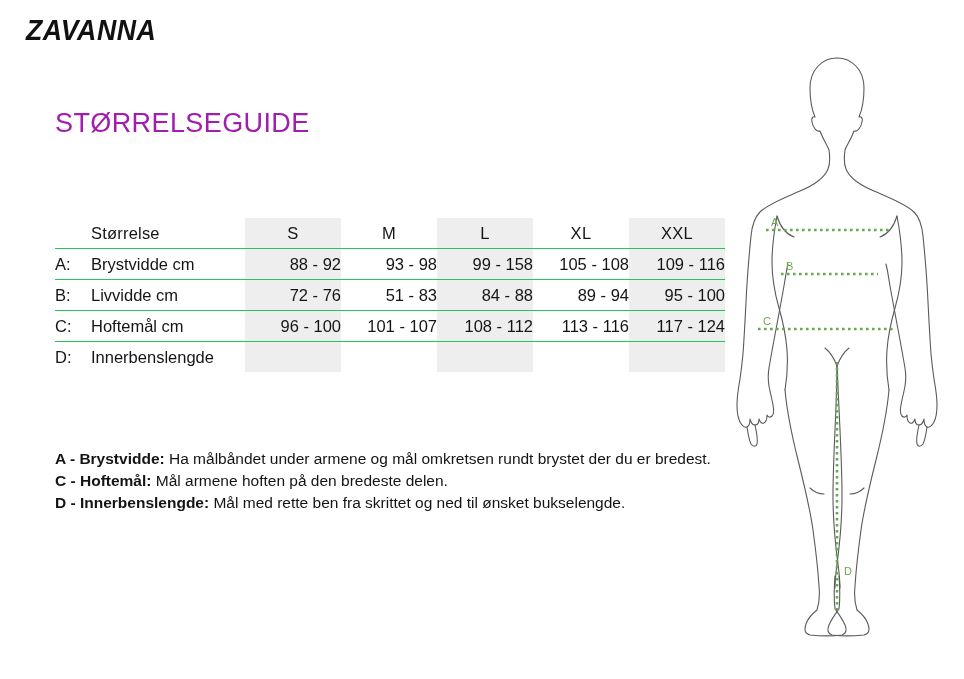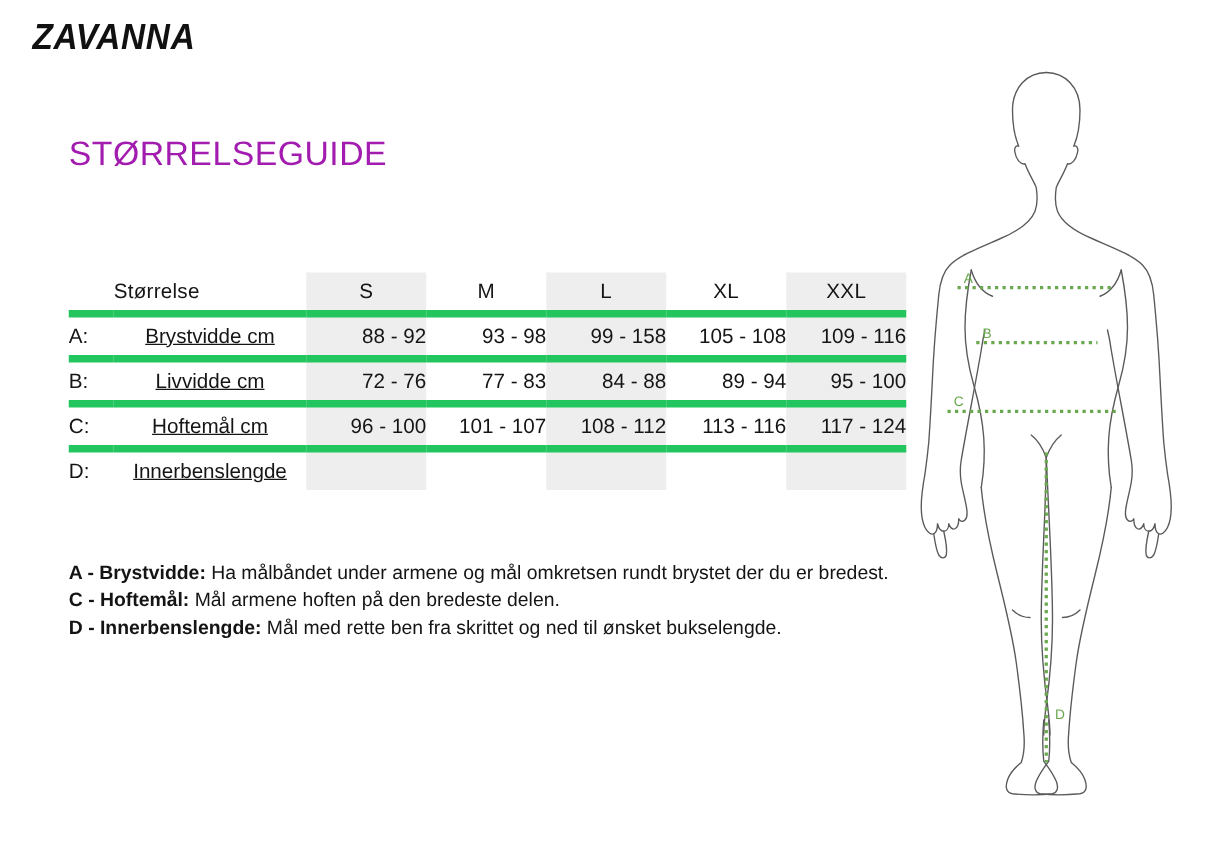--- a/index.html
+++ b/index.html
@@ -59,21 +59,21 @@
     table-layout: fixed;
   }
   table.size-table td, table.size-table th {
     padding: 0;
     margin: 0;
     height: 30px;
     vertical-align: middle;
     font-size: 16.5px;
     font-weight: 400;
     color: #151515;
-    border-bottom: 6px solid #22c55e;
+    border-bottom: 1px solid #22c55e;
   }
   table.size-table tr.row-last td { border-bottom: none; }
 
   col.col-letter  { width: 36px; }
   col.col-label   { width: 154px; }
   col.col-size    { width: 96px; }
 
   th.head-cell, td.head-cell {
     font-weight: 700;
     font-size: 17px;
@@ -87,24 +87,23 @@
     font-size: 17px;
     padding-left: 2px;
     letter-spacing: 0.2px;
   }
   td.cell-letter {
     text-align: left;
     padding-left: 2px;
     font-size: 16.5px;
   }
   td.cell-label {
-    text-align: center;
+    text-align: left;
     font-size: 16.5px;
     white-space: nowrap;
-    text-decoration: underline;
   }
   td.cell-value {
     text-align: right;
     font-size: 16.5px;
     white-space: nowrap;
   }
   .shaded { background: #eeeeee; }
 
   
   .descriptions {
@@ -170,21 +169,21 @@
         <td class="cell-value shaded">88 - 92</td>
         <td class="cell-value">93 - 98</td>
         <td class="cell-value shaded">99 - 158</td>
         <td class="cell-value">105 - 108</td>
         <td class="cell-value shaded">109 - 116</td>
       </tr>
       <tr>
         <td class="cell-letter">B:</td>
         <td class="cell-label">Livvidde cm</td>
         <td class="cell-value shaded">72 - 76</td>
-        <td class="cell-value">77 - 83</td>
+        <td class="cell-value">51 - 83</td>
         <td class="cell-value shaded">84 - 88</td>
         <td class="cell-value">89 - 94</td>
         <td class="cell-value shaded">95 - 100</td>
       </tr>
       <tr>
         <td class="cell-letter">C:</td>
         <td class="cell-label">Hoftemål cm</td>
         <td class="cell-value shaded">96 - 100</td>
         <td class="cell-value">101 - 107</td>
         <td class="cell-value shaded">108 - 112</td>

